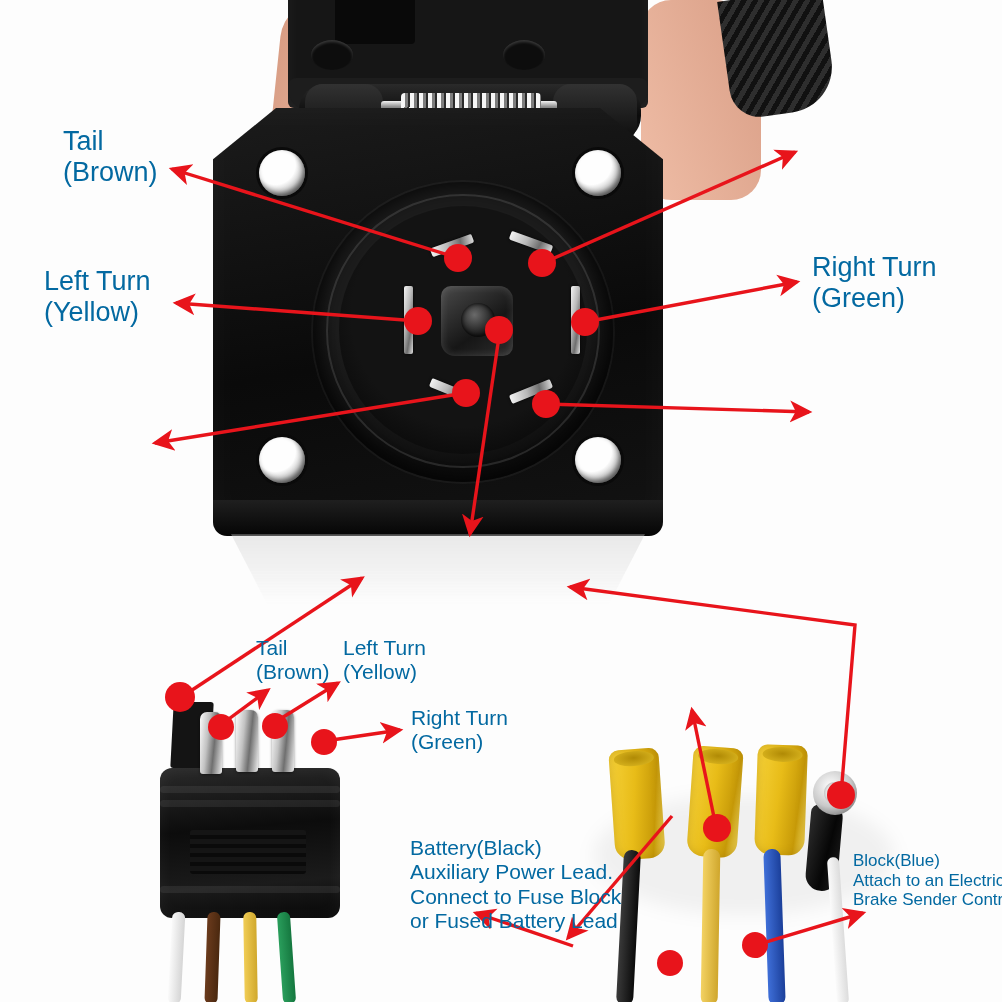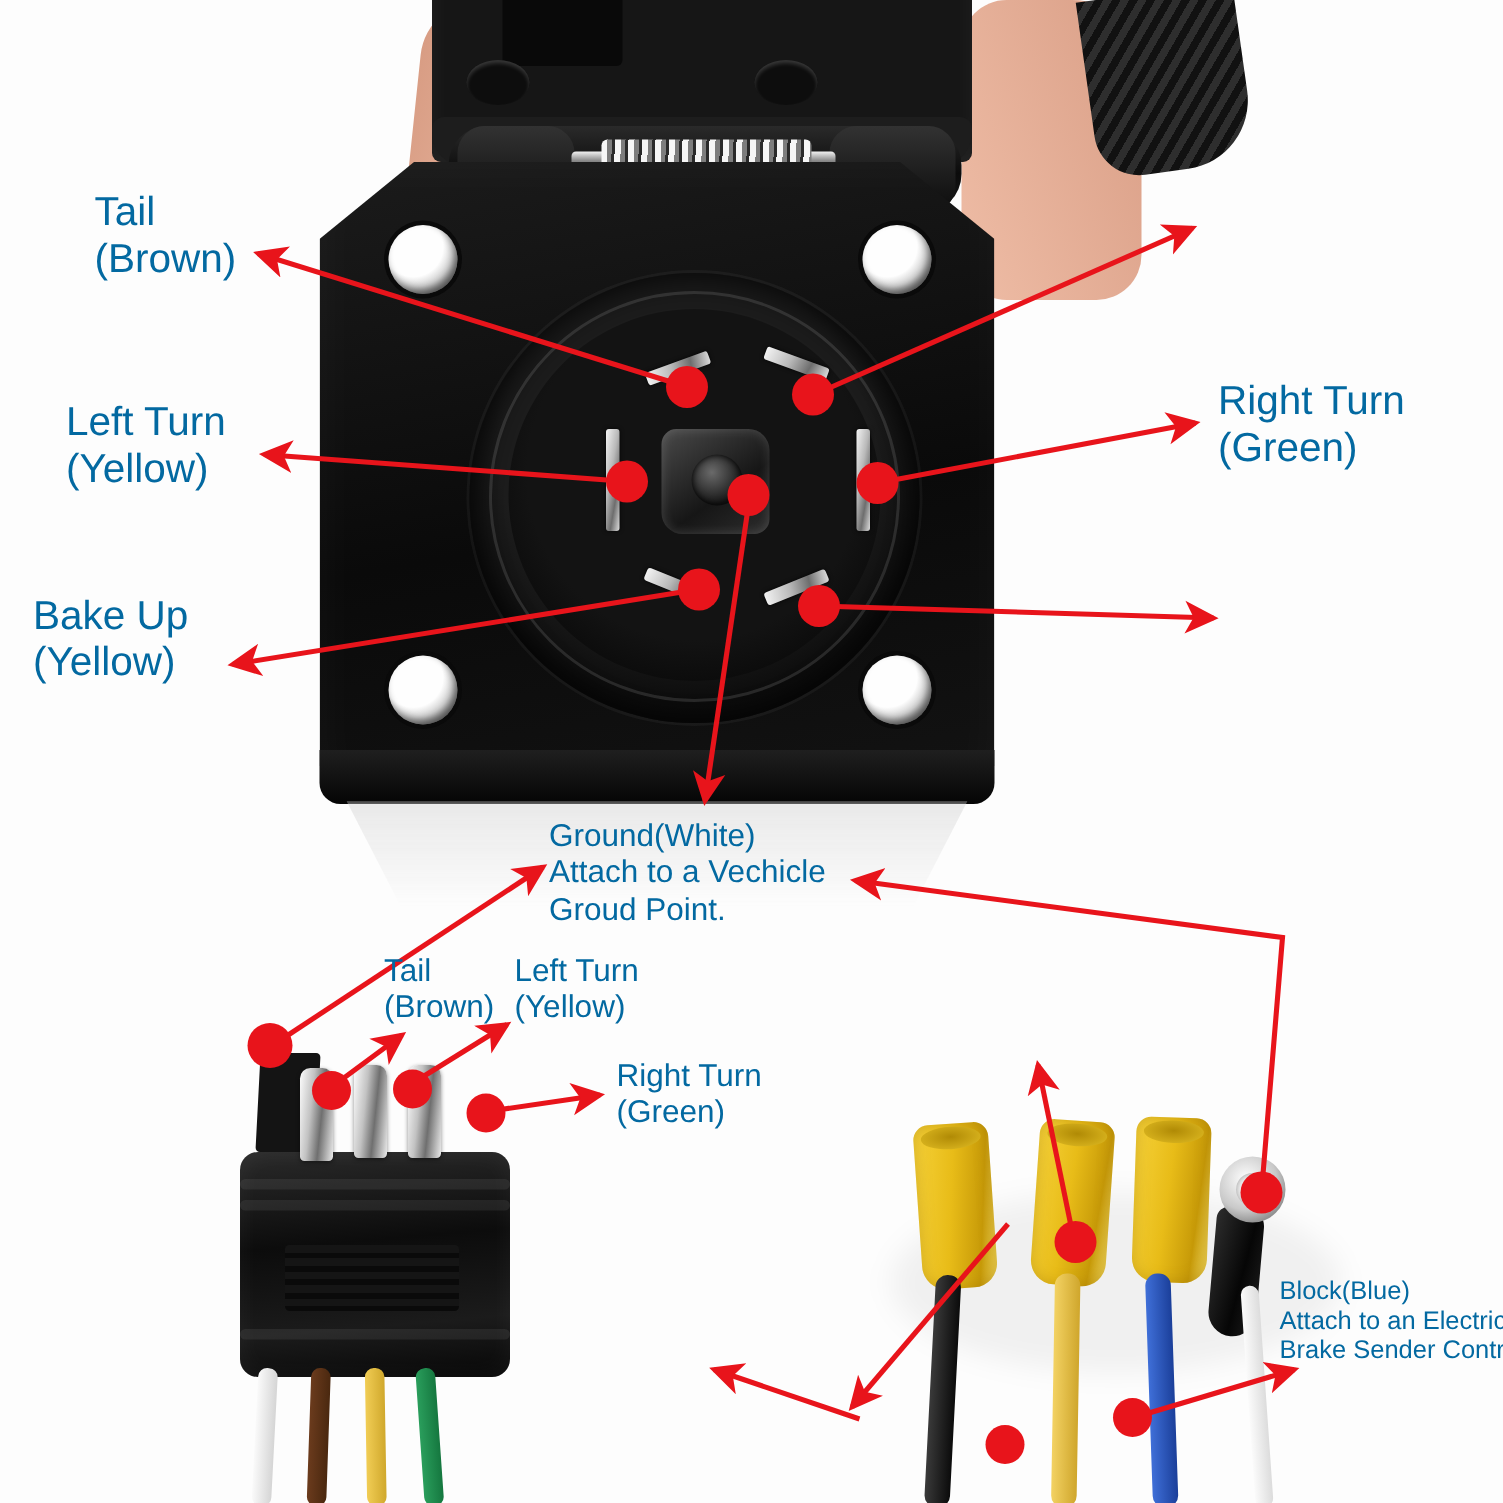--- a/index.html
+++ b/index.html
@@ -268,36 +268,35 @@
   <div class="label lbl-lg" style="left:63px; top:126px;"><span>Tail</span>
 <span>(Brown)</span></div>
 
 
   <div class="label lbl-lg" style="left:44px; top:266px;"><span>Left Turn</span>
 <span>(Yellow)</span></div>
 
   <div class="label lbl-lg" style="left:812px; top:252px;"><span>Right Turn</span>
 <span>(Green)</span></div>
 
-  <div class="label lbl-lg" style="left:22px; top:395px;"><span>Bake Up</span>
-<span>(Yellow)</span></div>
-
-
-  <div class="label lbl-md" style="left:366px; top:546px;"><span>Ground(White)</span>
-<span>Attach to a Vechicle</span>
-<span>Groud Point.</span></div>
+
+
 
   <div class="label lbl-md" style="left:256px; top:636px;"><span>Tail</span>
 <span>(Brown)</span></div>
 
   <div class="label lbl-md" style="left:343px; top:636px;"><span>Left Turn</span>
 <span>(Yellow)</span></div>
 
   <div class="label lbl-md" style="left:411px; top:706px;"><span>Right Turn</span>
 <span>(Green)</span></div>
 
 
+  <div class="label lbl-md" style="left:410px; top:836px;"><span>Battery(Black)</span>
+<span>Auxiliary Power Lead.</span>
+<span>Connect to Fuse Block</span>
+<span>or Fused Battery Lead</span></div>
 
   <div class="label lbl-sm" style="left:853px; top:851px;"><span>Block(Blue)</span>
 <span>Attach to an Electric</span>
 <span>Brake Sender Contro</span></div>
 
 </div>
 
 </body></html>

